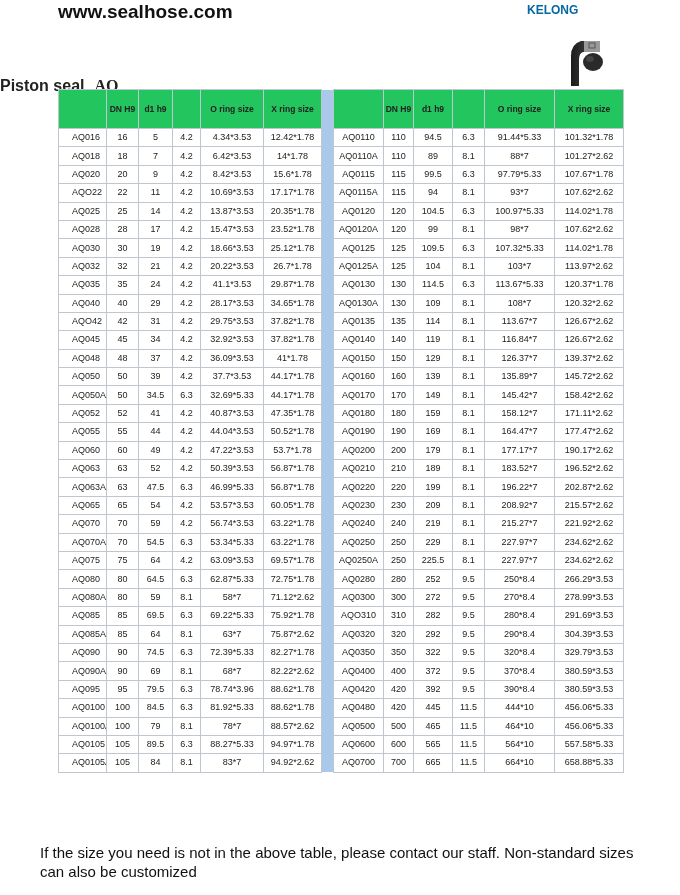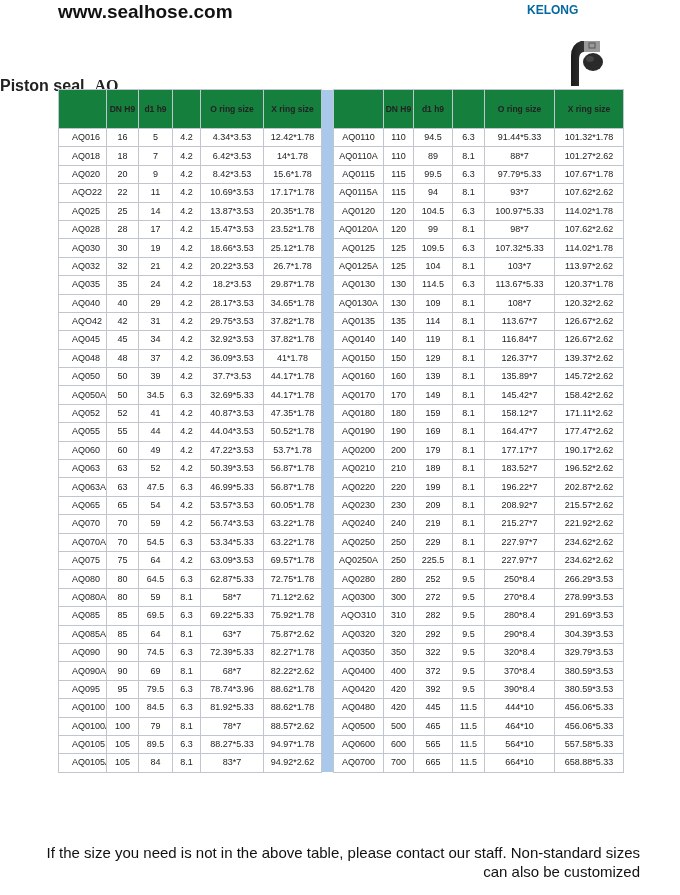--- a/index.html
+++ b/index.html
@@ -9,25 +9,25 @@
   .brand { position: absolute; left: 527px; top: 3px; font-size: 12px; font-weight: bold; color: #0369a1; }
   .title { position: absolute; left: 0; width: 680px; top: 44px; text-align: left; margin-top: 33px; }
   .title .t1 { font-size: 16px; font-weight: bold; font-family: "Liberation Sans", sans-serif; }
   .title .t2 { font-size: 16px; font-weight: bold; font-family: "Liberation Serif", serif; margin-left: 10px; }
   .seal-img { position: absolute; left: 565px; top: 38px; width: 46px; height: 50px; }
 
   table.spec { position: absolute; left: 58px; top: 89px; border-collapse: collapse;
                table-layout: fixed; width: 565px; font-size: 9px; }
   table.spec td, table.spec th { border: 1px solid #bfc6cf; padding: 0; text-align: center;
                height: 17.4px; line-height: 17px; white-space: nowrap; overflow: hidden; }
-  table.spec th { background: #15803d; height: 38px; line-height: 11px; font-weight: bold; color: #222; font-size: 8.5px; }
+  table.spec th { background: #22c55e; height: 38px; line-height: 11px; font-weight: bold; color: #222; font-size: 8.5px; }
   table.spec th.l1 { font-size: 11px; font-weight: bold; padding-left: 36px; }
   table.spec td.code { text-align: left; padding-left: 13px; }
   table.spec td.gap, table.spec th.gap { background: #a9c8ea; border-top: none; border-bottom: none; }
-  .footer { position: absolute; left: 40px; width: 600px; top: 843px; text-align: right;
+  .footer { position: absolute; left: 40px; width: 600px; top: 843px; text-align: left;
             font-size: 15px; line-height: 19px; color: #111; }
 </style>
 </head>
 <body>
 
 <div class="site">www.sealhose.com</div>
 <div class="brand">KELONG</div>
 
 <div class="title">
   <span class="t1">Piston seal</span><span class="t2">AQ</span>
@@ -200,21 +200,21 @@
         <td>104</td>
         <td>8.1</td>
         <td>103*7</td>
         <td>113.97*2.62</td>
       </tr>
       <tr>
         <td class="code">AQ035</td>
         <td>35</td>
         <td>24</td>
         <td>4.2</td>
-        <td>18.2*3.53</td>
+        <td>41.1*3.53</td>
         <td>29.87*1.78</td>
         <td class="gap"></td>
         <td>AQ0130</td>
         <td>130</td>
         <td>114.5</td>
         <td>6.3</td>
         <td>113.67*5.33</td>
         <td>120.37*1.78</td>
       </tr>
       <tr>

